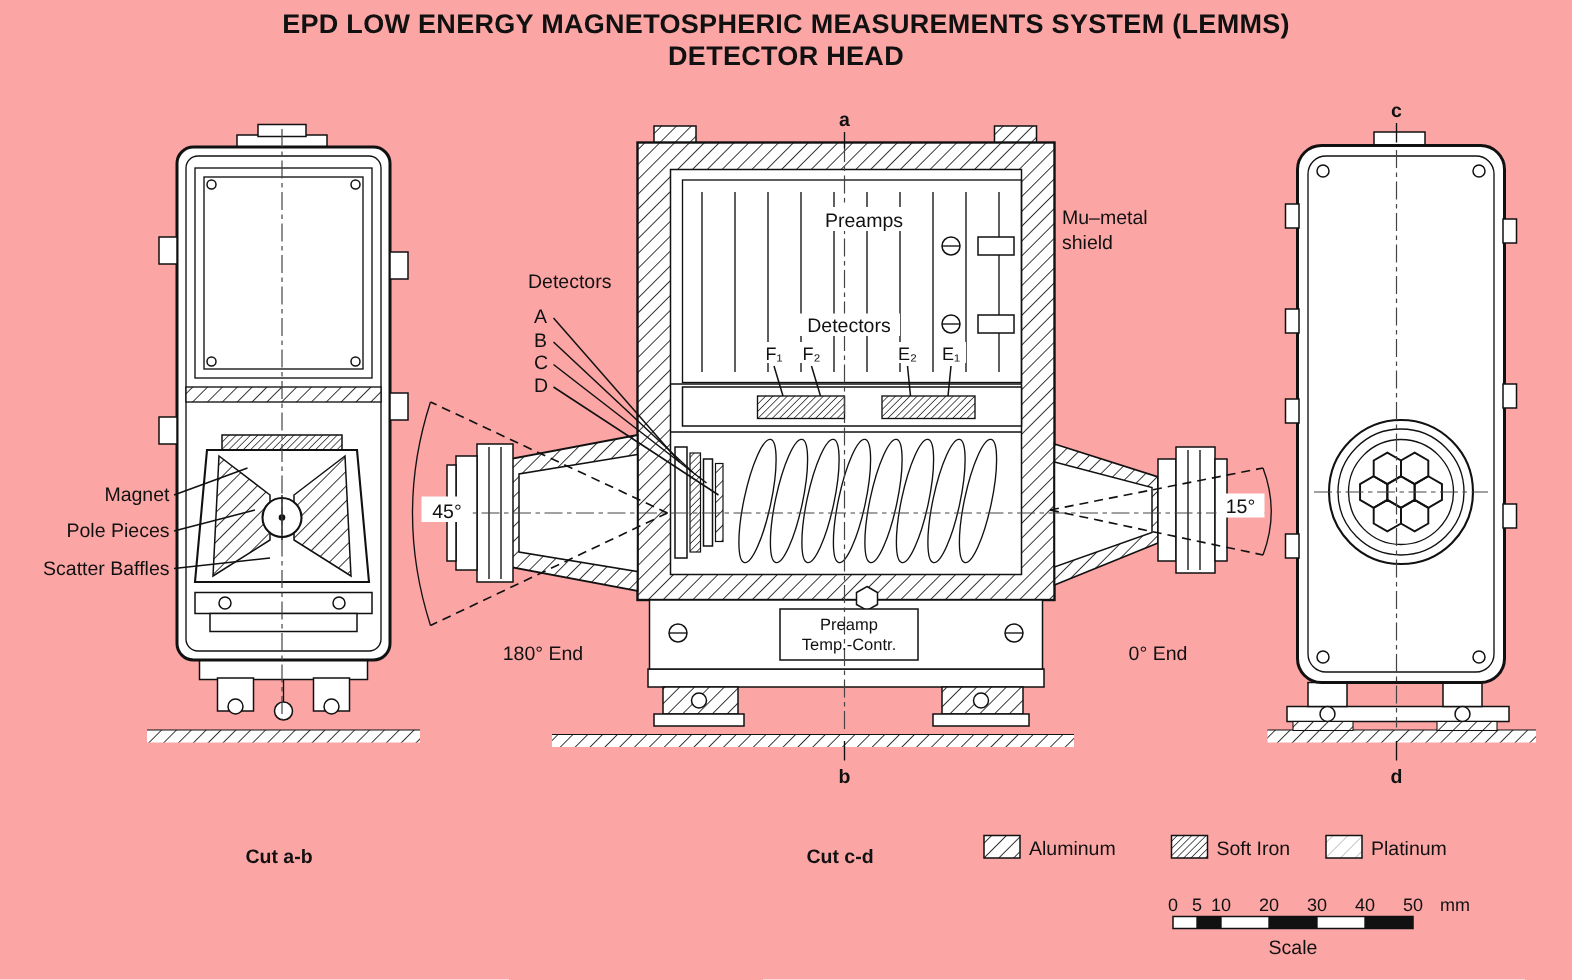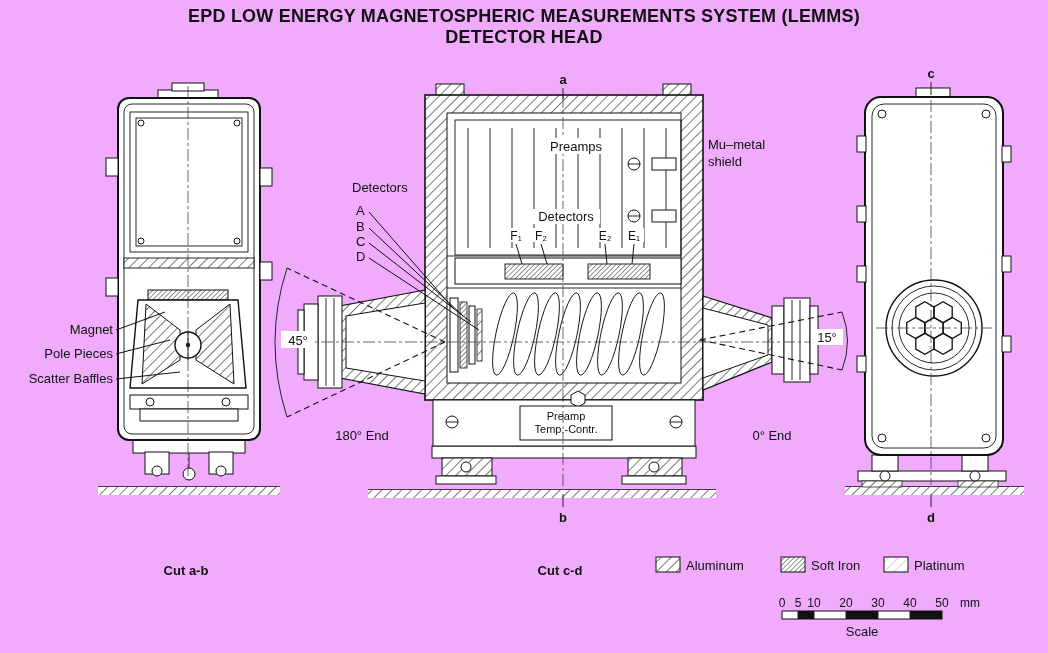--- a/index.html
+++ b/index.html
@@ -1,16 +1,16 @@
 <!DOCTYPE html>
 <html><head>
 <meta charset="utf-8">
 <style>
   html,body{margin:0;padding:0;background:#ffffff;}
-  .page{position:relative;width:1048px;height:653px;background:#f0abfc;overflow:hidden;}
+  .page{position:relative;width:1048px;height:653px;background:#fca5a5;overflow:hidden;}
   svg{display:block;}
   text{font-family:"Liberation Sans","DejaVu Sans",sans-serif;fill:#111;}
   .title-t{font-size:18px;font-weight:bold;letter-spacing:.2px;}
   .lbl{font-size:13px;}
   .lbl-sm{font-size:12px;}
   .lbl-xs{font-size:11px;}
   .bold{font-weight:bold;}
   .ln{stroke:#111;stroke-width:1.4;fill:none;}
   .ln-thin{stroke:#111;stroke-width:0.9;fill:none;}
   .ln-thick{stroke:#111;stroke-width:2;fill:none;}

